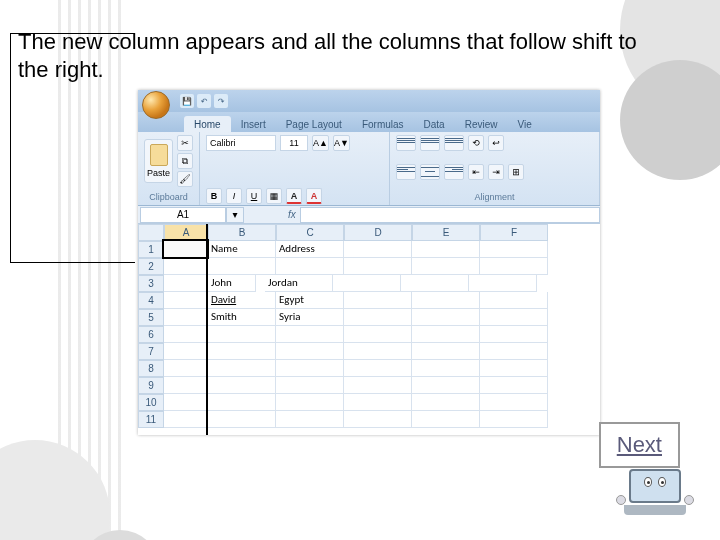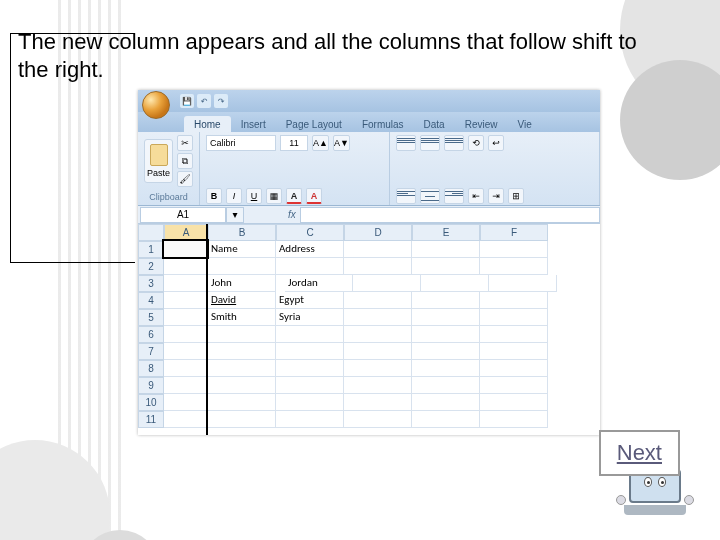--- a/index.html
+++ b/index.html
@@ -158,21 +158,21 @@
   .cA { width: 44px; }
   .cB { width: 68px; }
   .cC { width: 68px; }
   .cD { width: 68px; }
   .cE { width: 68px; }
   .cF { width: 68px; }
 
   
   .next-btn {
     position: absolute;
-    right: 40px; bottom: 64px;
+    right: 40px; bottom: 72px;
     background:#fff; border:2px solid #999;
     padding: 8px 16px;
     font-size: 22px;
     text-decoration: underline;
     color: #5a5a7a; cursor: pointer;
     z-index: 10;
   }
 
   
   .mascot {
@@ -308,20 +308,21 @@
             <div class="aline">
               <span></span>
               <span style="width:60%;margin-left:auto"></span>
               <span></span>
             </div>
           </div>
         <div class="r-btn">⇤</div>
         <div class="r-btn">⇥</div>
         <div class="r-btn">⊞</div>
       </div>
+      <div class="grp-label">Alignment</div>
     </div>
   </div>
 
   <div class="fx-row">
     <input class="name-box" value="A1" style="">
     <div class="fx-btns">
       <div class="fx-btn">▾</div>
     </div>
     <div style="width:40px"></div>
     <div class="fx-label">fx</div>
@@ -366,21 +367,21 @@
           <div class="row">
             <div class="cell cA colA-fill" style="width: 44px;"></div>
             <div class="cell cB" style="width: 68px;"></div>
             <div class="cell cC" style="width: 68px;"></div>
             <div class="cell cD" style="width: 68px;"></div>
             <div class="cell cE" style="width: 68px;"></div>
             <div class="cell cF" style="width: 68px;"></div>
           </div>
           <div class="row">
             <div class="cell cA colA-fill" style="width: 44px;"></div>
-            <div class="cell cB" style="width: 68px;">John</div>
+            <div class="cell cB" style="width: 48px;">John</div>
             <div class="cell cC" style="width: 68px; margin-left: 9px;">Jordan</div>
             <div class="cell cD" style="width: 68px;"></div>
             <div class="cell cE" style="width: 68px;"></div>
             <div class="cell cF" style="width: 68px;"></div>
           </div>
           <div class="row">
             <div class="cell cA colA-fill" style="width: 44px;"></div>
             <div class="cell cB" style="width: 68px; text-decoration: underline;">David</div>
             <div class="cell cC" style="width: 68px;">Egypt</div>
             <div class="cell cD" style="width: 68px;"></div>

